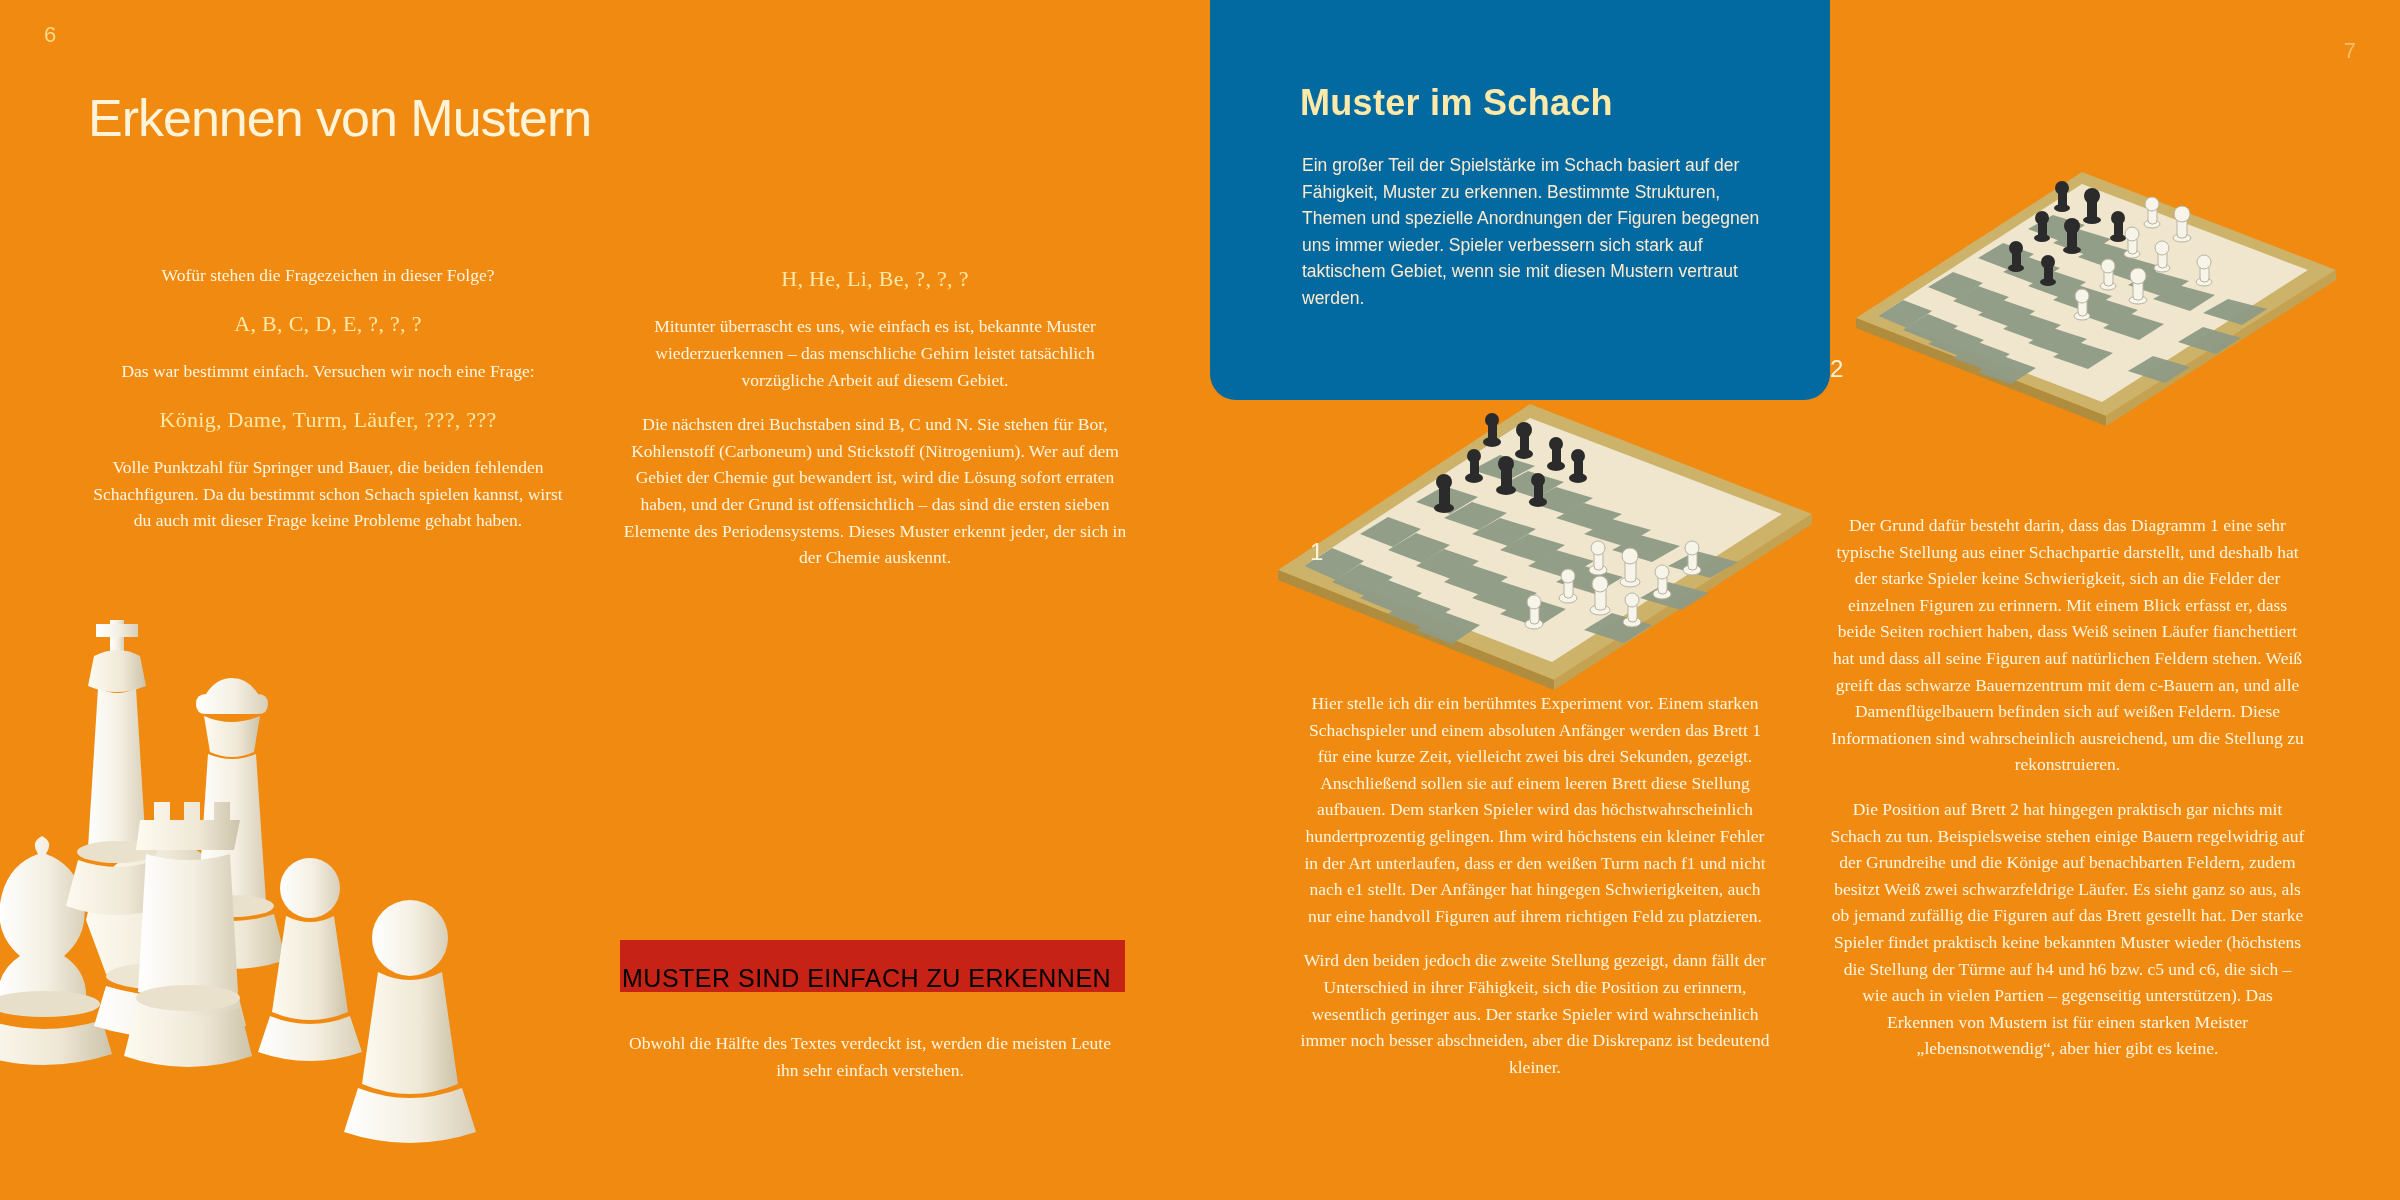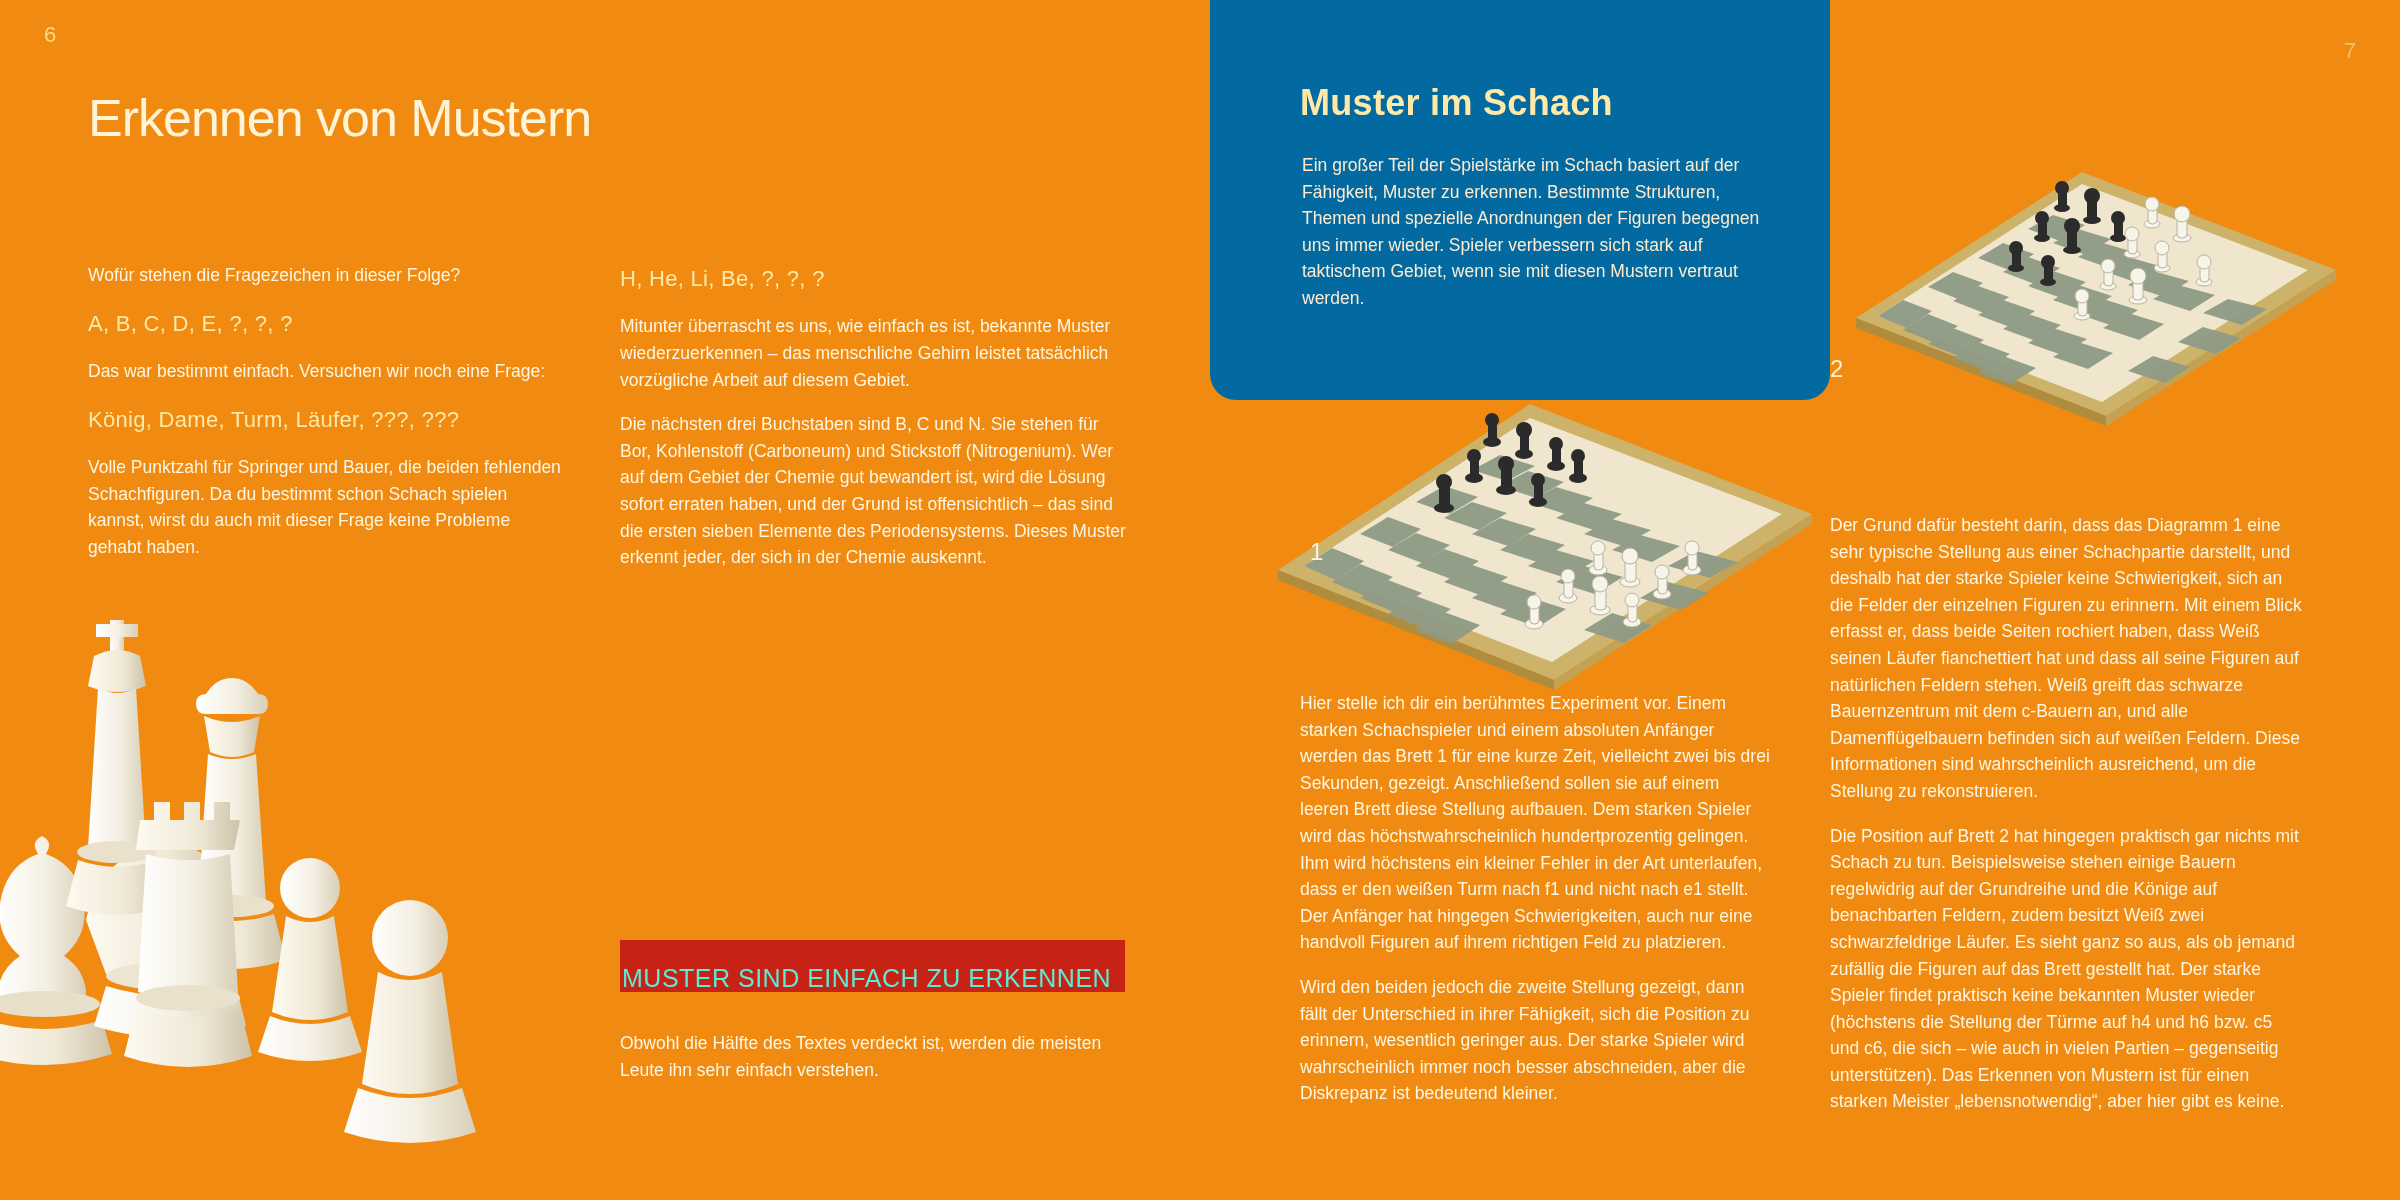--- a/index.html
+++ b/index.html
@@ -36,21 +36,22 @@
     color: #fff4d8;
     letter-spacing: -1px;
     font-family: "Liberation Sans", sans-serif;
     font-weight: 400;
   }
   .col-text {
     position: absolute;
     font-size: 17.5px;
     line-height: 1.52;
     color: #fff6e2;
-    font-family: Liberation Sans, sans-serif;
+    font-family: Liberation Serif, serif;
+    text-align: center;
   }
   .q-line {
     color: #ffe9a8;
     font-size: 22px;
     letter-spacing: 0.3px;
     font-weight: 400;
   }
   p { margin: 0 0 18px 0; }
 
   
@@ -64,21 +65,21 @@
     top: 940px;
     width: 505px;
     height: 52px;
     background: #c62316;
   }
   #redbar .redtext {
     position: absolute;
     left: 2px;
     top: 24px;
     font-size: 25px;
-    color: #5eead4;
+    color: #000000;
     letter-spacing: 0.5px;
     white-space: nowrap;
   }
   #afterred {
     position: absolute;
     left: 620px;
     top: 1030px;
     width: 500px;
   }
 

